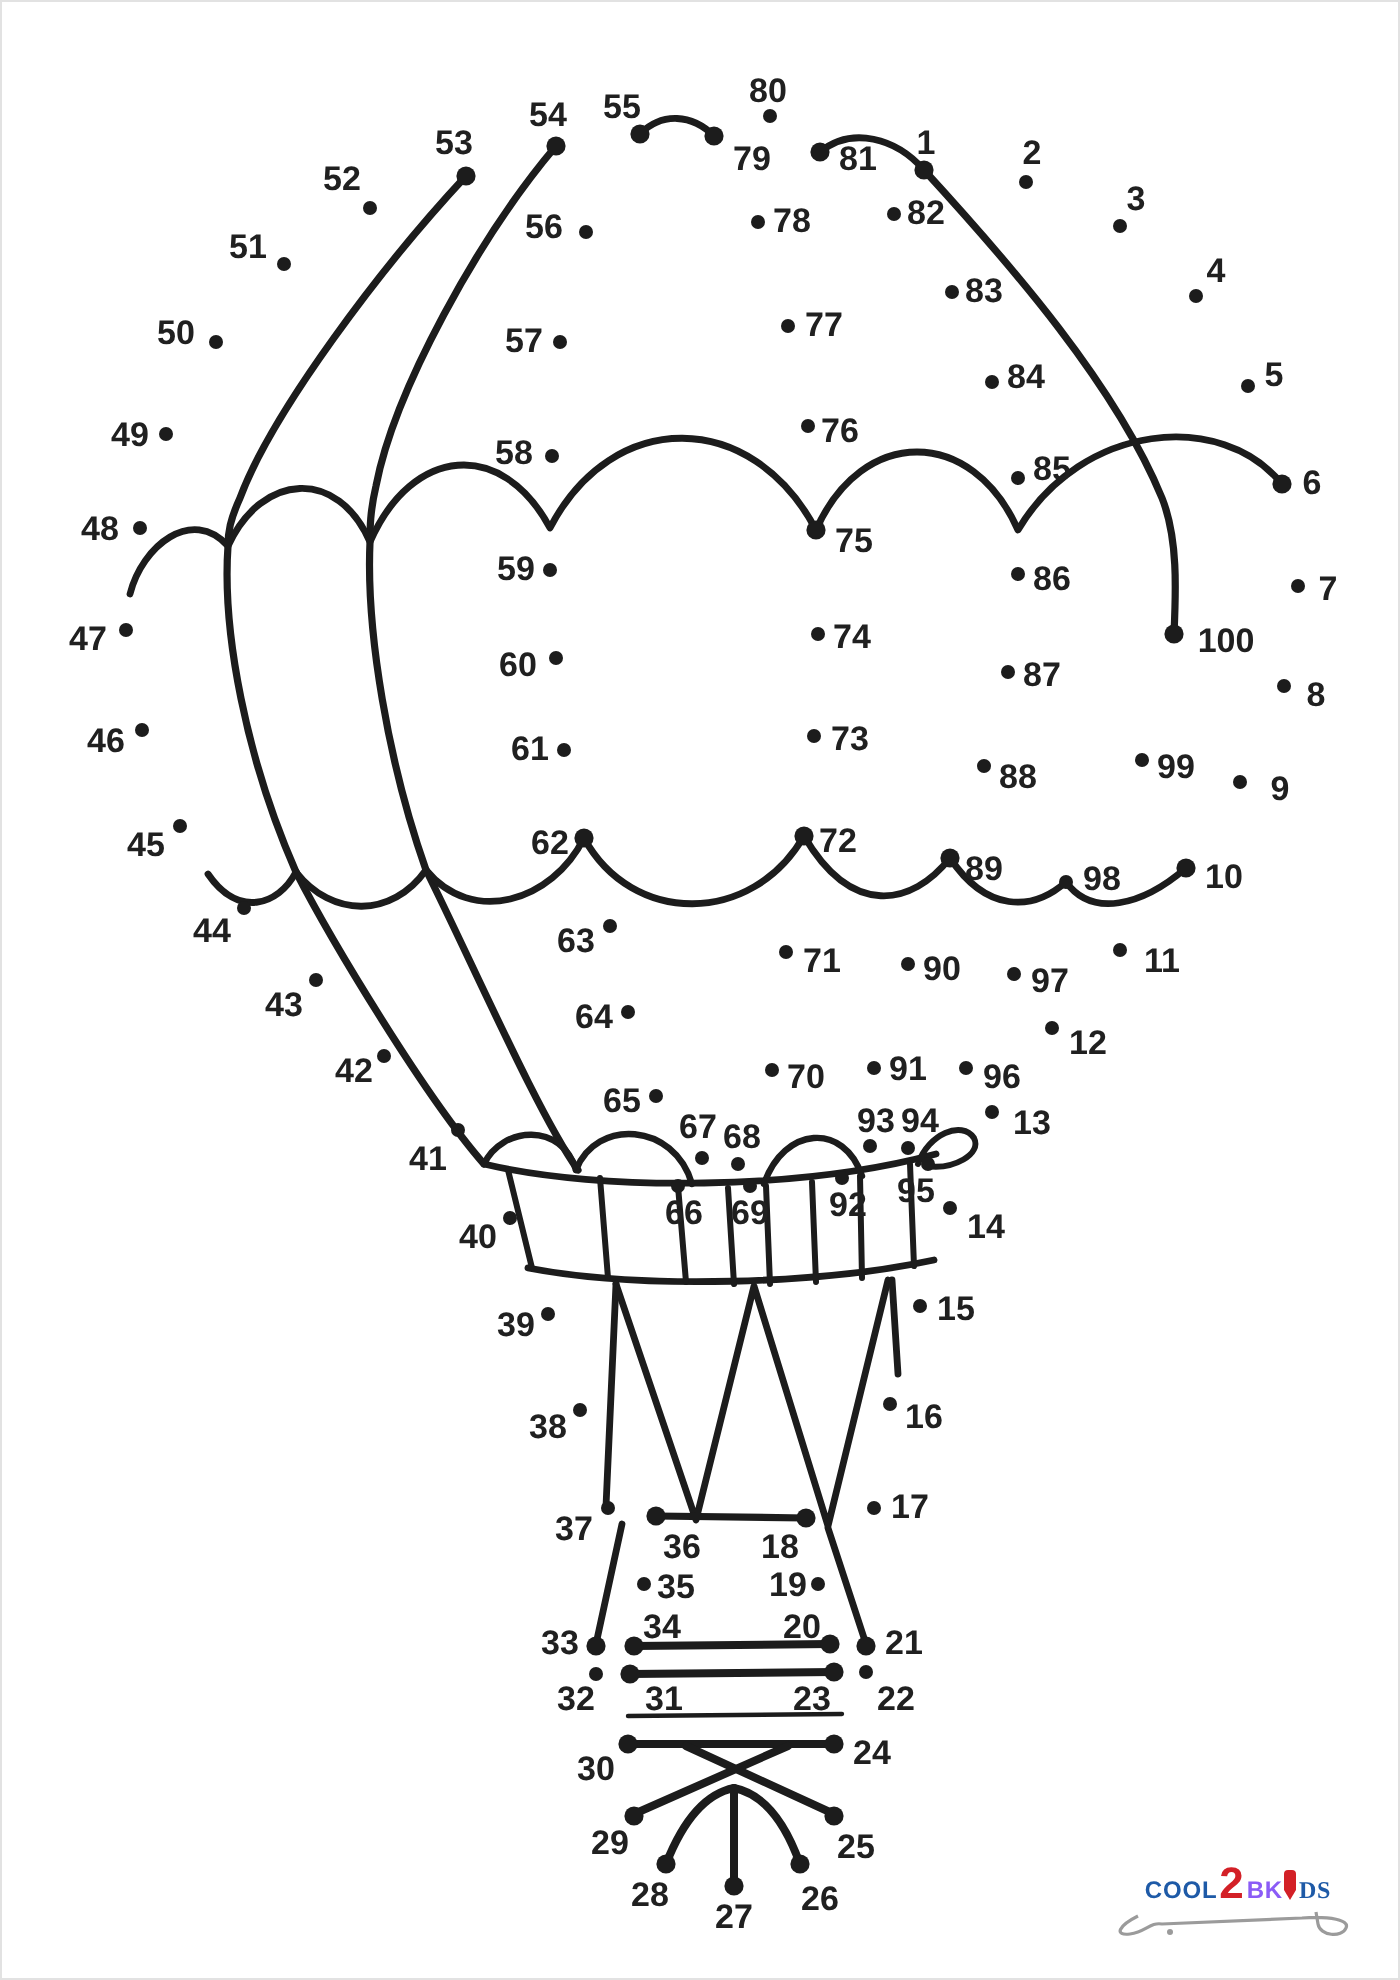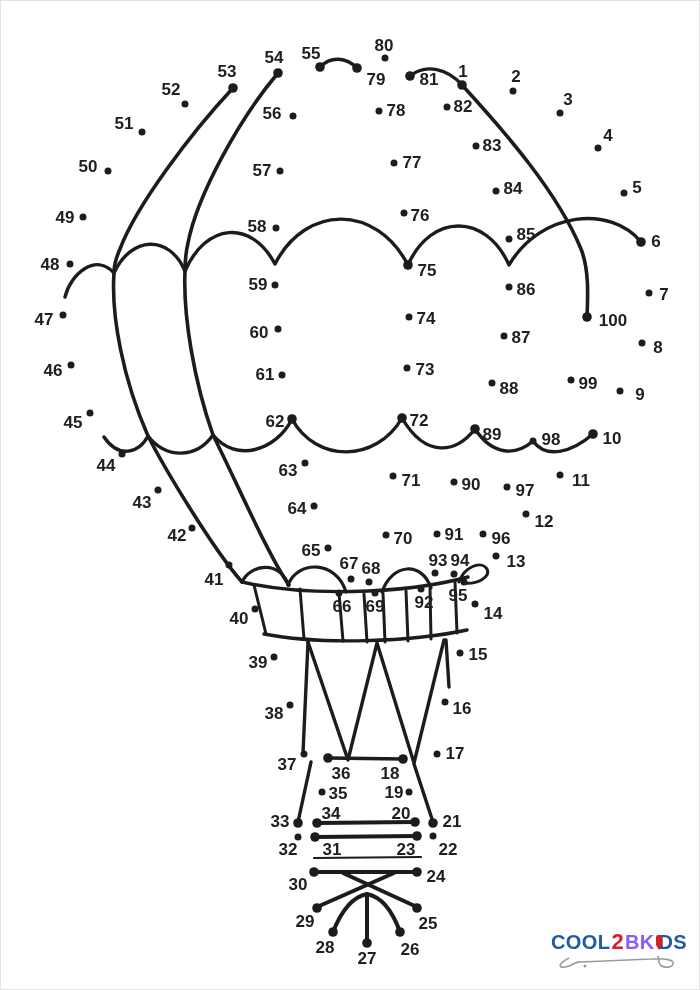--- a/index.html
+++ b/index.html
@@ -8,21 +8,21 @@
          font-family:"Liberation Sans",sans-serif;}
   #puzzle-svg{position:absolute;left:0;top:0;}
   #puzzle-svg path.stroke{fill:none;stroke:#1c1c1c;stroke-linecap:round;stroke-linejoin:round;}
   #puzzle-svg circle.dot{fill:#1c1c1c;stroke:none;}
   #puzzle-svg text.num{fill:#202020;font-family:"Liberation Sans",sans-serif;
                        font-weight:600;font-size:17px;text-anchor:middle;}
   
   #logo{position:absolute;left:550px;top:930px;width:136px;height:48px;}
   #logo .row{display:flex;align-items:baseline;justify-content:center;
              font-weight:700;letter-spacing:.4px;line-height:1;}
-  #logo .seg{font-size:20px;}
+  #logo .seg{font-size:12px;}
   #logo .seg.big{font-size:22px;padding:0 1px;}
   .pencil{display:inline-block;width:6px;height:15px;position:relative;margin:0 1px;top:1px;}
   .pencil-body{position:absolute;top:0;left:0;width:6px;height:10px;background:#d32027;
                border-radius:2px 2px 0 0;}
   .pencil-tip{position:absolute;top:10px;left:0;width:0;height:0;
               border-left:3px solid transparent;border-right:3px solid transparent;
               border-top:5px solid #d32027;}
   #logo svg{display:block;margin:1px auto 0 auto;}
 </style>
 </head>
@@ -278,21 +278,21 @@
 
   <div id="logo">
     <div class="row">
       <span class="seg" style="color: rgb(30, 90, 167);">COOL</span>
         <span class="seg big" style="color: rgb(211, 32, 39);">2</span>
         <span class="seg" style="color: #8b5cf6;">BK</span>
         <span class="pencil">
           <span class="pencil-body" style="background: rgb(211, 32, 39);"></span>
           <span class="pencil-tip" style="border-top-color: rgb(211, 32, 39);"></span>
         </span>
-        <span class="seg" style="color: rgb(30, 90, 167);">DS</span>
+        <span class="seg" style="color: rgb(30, 90, 167); font-family: Liberation Serif, serif;">DS</span>
     </div>
     <svg width="128" height="18" viewBox="0 0 128 18">
       <path id="swirl-path" d="M14,4 C4,9 2,14 10,13 C18,12 20,7 26,8 L96,5 C110,4 120,6 118,10 C116,15 105,14 104,8 L103,2" fill="none" stroke-width="1.6" stroke="#9b9b9b"></path>
       <circle id="swirl-dot" cx="30" cy="12" r="1.5" fill="#9b9b9b"></circle>
     </svg>
   </div>
 
 </div>
 
 </body></html>

